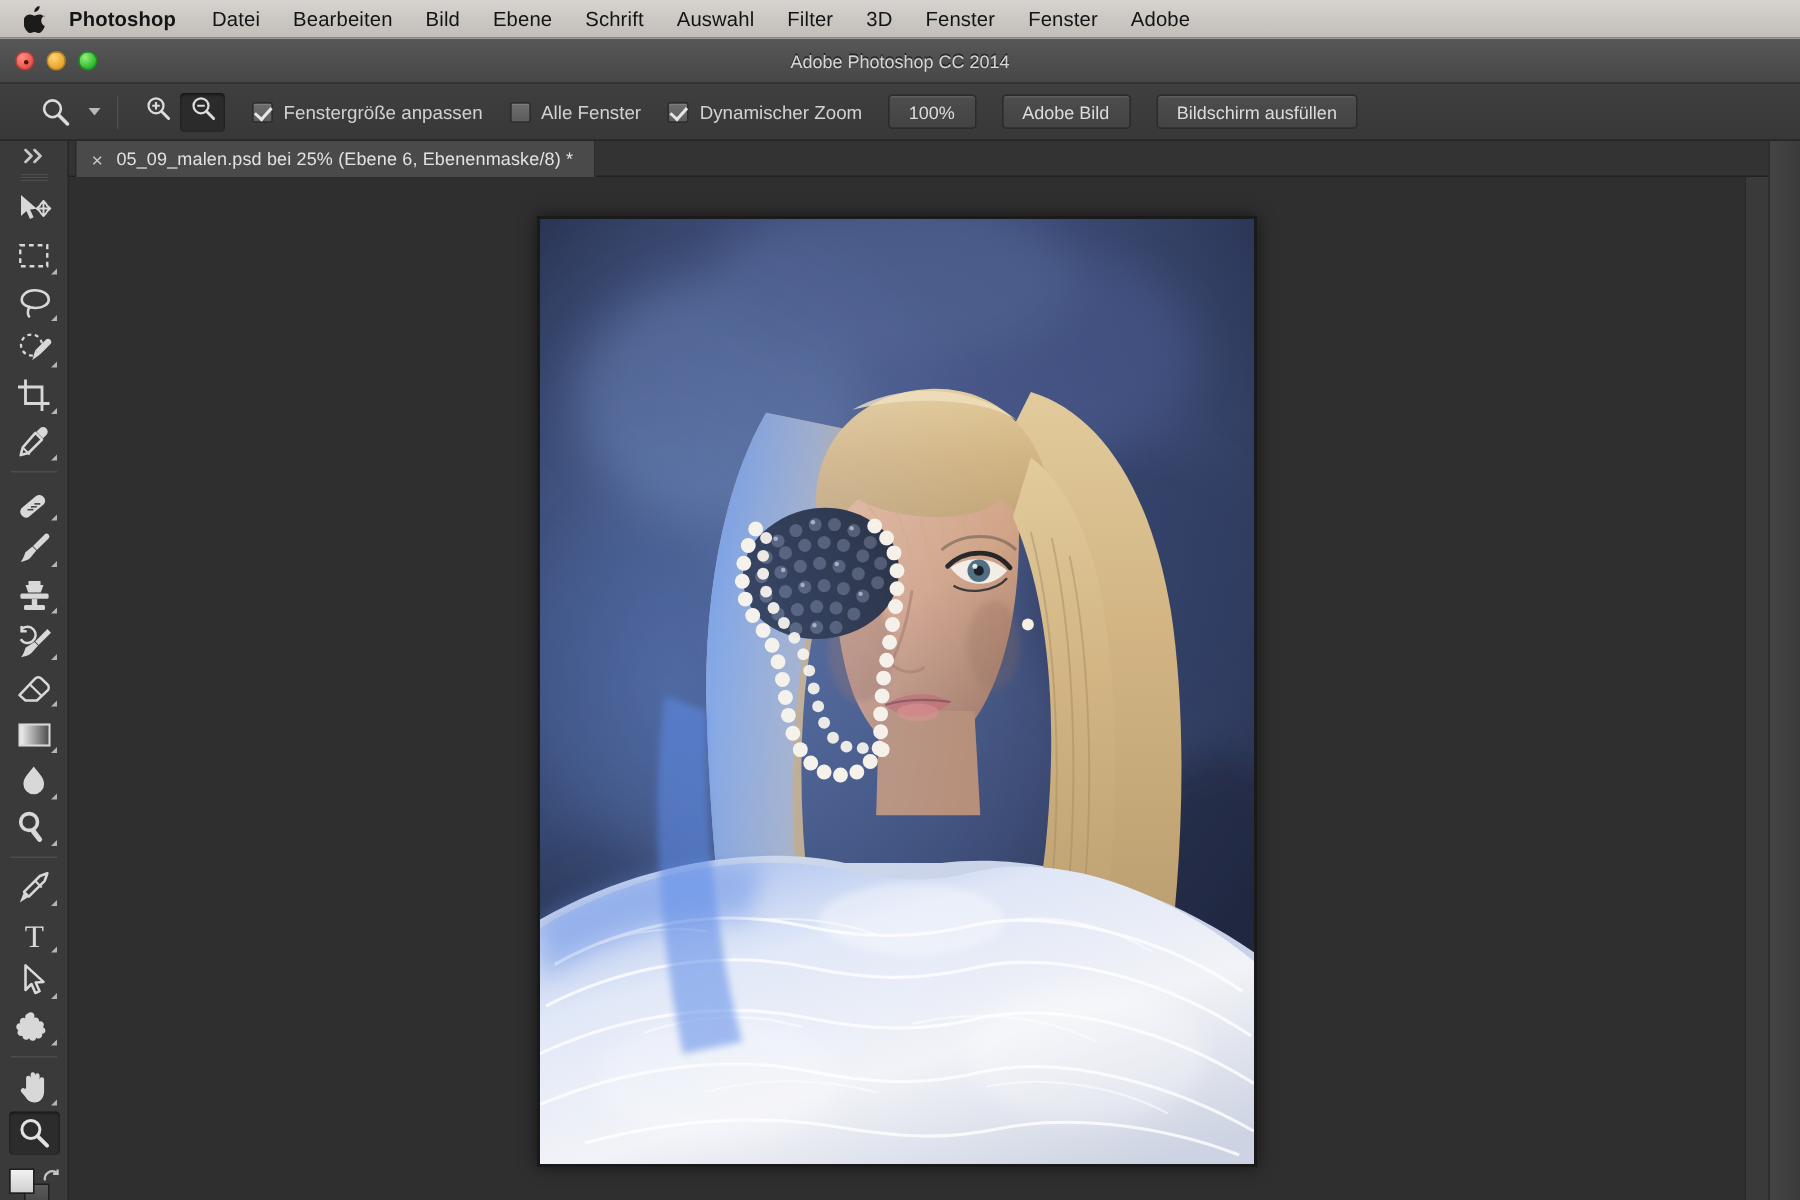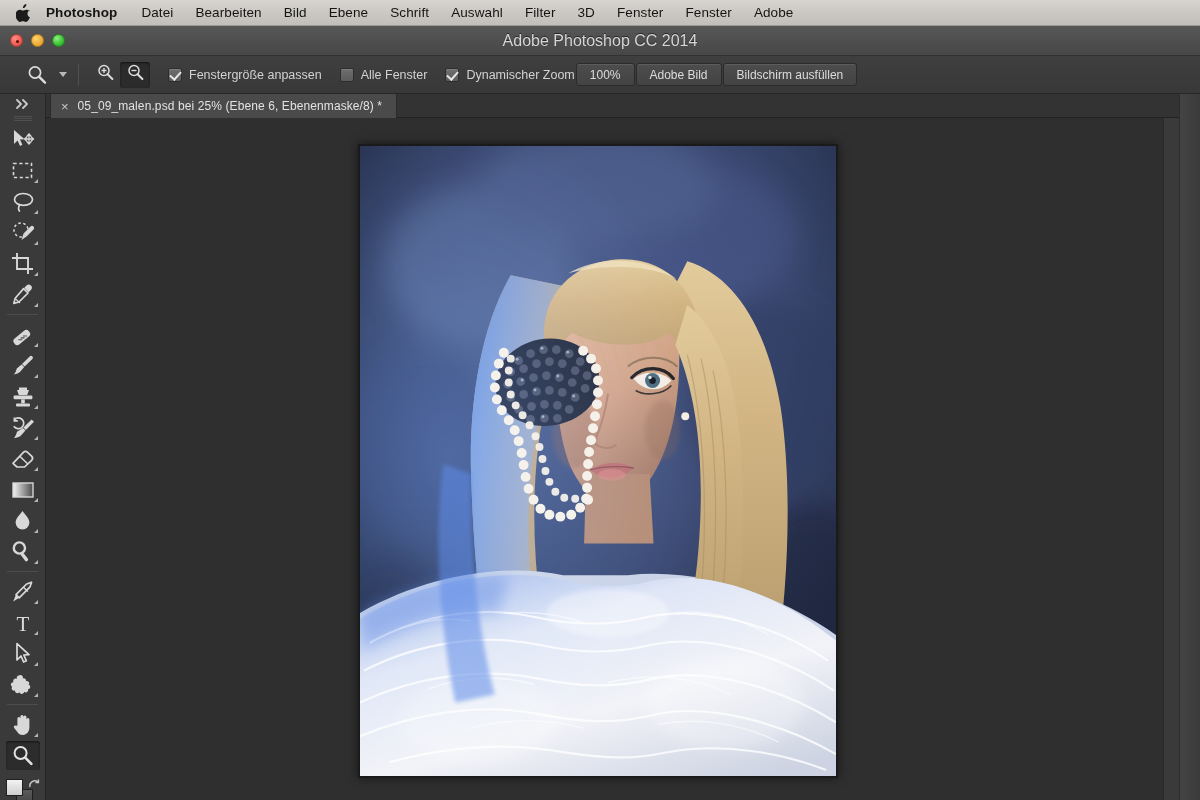--- a/index.html
+++ b/index.html
@@ -37,21 +37,21 @@
     border-bottom:1px solid #323232;
   }
   .lights{ position:absolute; left:10px; top:8px; display:flex; gap:8px; }
   .light{ width:13px; height:13px; border-radius:50%; position:relative; }
   .light.red{ background:radial-gradient(circle at 35% 30%, #ff8d86, #e8544a 70%); border:1px solid #b33c33;}
   .light.red:after{content:"";position:absolute;left:4.5px;top:4.5px;width:3px;height:3px;border-radius:50%;background:#5a0f0a;}
   .light.yellow{ background:radial-gradient(circle at 35% 30%, #ffd471, #e9a52c 70%); border:1px solid #b9821f;}
   .light.green{ background:radial-gradient(circle at 35% 30%, #8ff07e, #2fb82c 70%); border:1px solid #1f8a22;}
   .win-title{
     position:absolute; left:0; top:0; width:1200px; height:30px; line-height:30px;
-    text-align:center; font-size:16px; color:#d6d6d6;
+    text-align:center; font-size:12px; color:#d6d6d6;
     text-shadow:0 -1px 0 rgba(0,0,0,.55);
   }
 
   
   .optionsbar{
     position:absolute; left:0; top:56px; width:1200px; height:38px;
     background:linear-gradient(to bottom,#3f3f3f,#383838);
     border-bottom:1px solid #262626;
     display:flex; align-items:center; padding-left:26px; gap:0;
   }
@@ -73,21 +73,21 @@
     background:linear-gradient(to bottom,#6e6e6e,#5c5c5c);
     border:1px solid #2d2d2d; position:relative;
     box-shadow:inset 0 1px 0 rgba(255,255,255,.12);
   }
   .cbox.checked:after{
     content:""; position:absolute; left:3px; top:0px; width:5px; height:9px;
     border:solid #e6e6e6; border-width:0 2px 2px 0; transform:rotate(42deg);
   }
   .cb-label{ font-size:12.5px; color:#d2d2d2; white-space:nowrap;text-align:right; }
   .pillbtn{
-    height:23px; padding:0 13px; margin-left:1px;
+    height:23px; padding:0 13px; margin-left:17px;
     background:linear-gradient(to bottom,#4d4d4d,#434343);
     border:1px solid #2b2b2b; border-radius:3px;
     color:#dcdcdc; font-size:12px; display:flex; align-items:center; justify-content:center;
     box-shadow:inset 0 1px 0 rgba(255,255,255,.09);
     white-space:nowrap;
   }
 
   
   .tabbar{
     position:absolute; left:46px; top:94px; width:1154px; height:24px;

